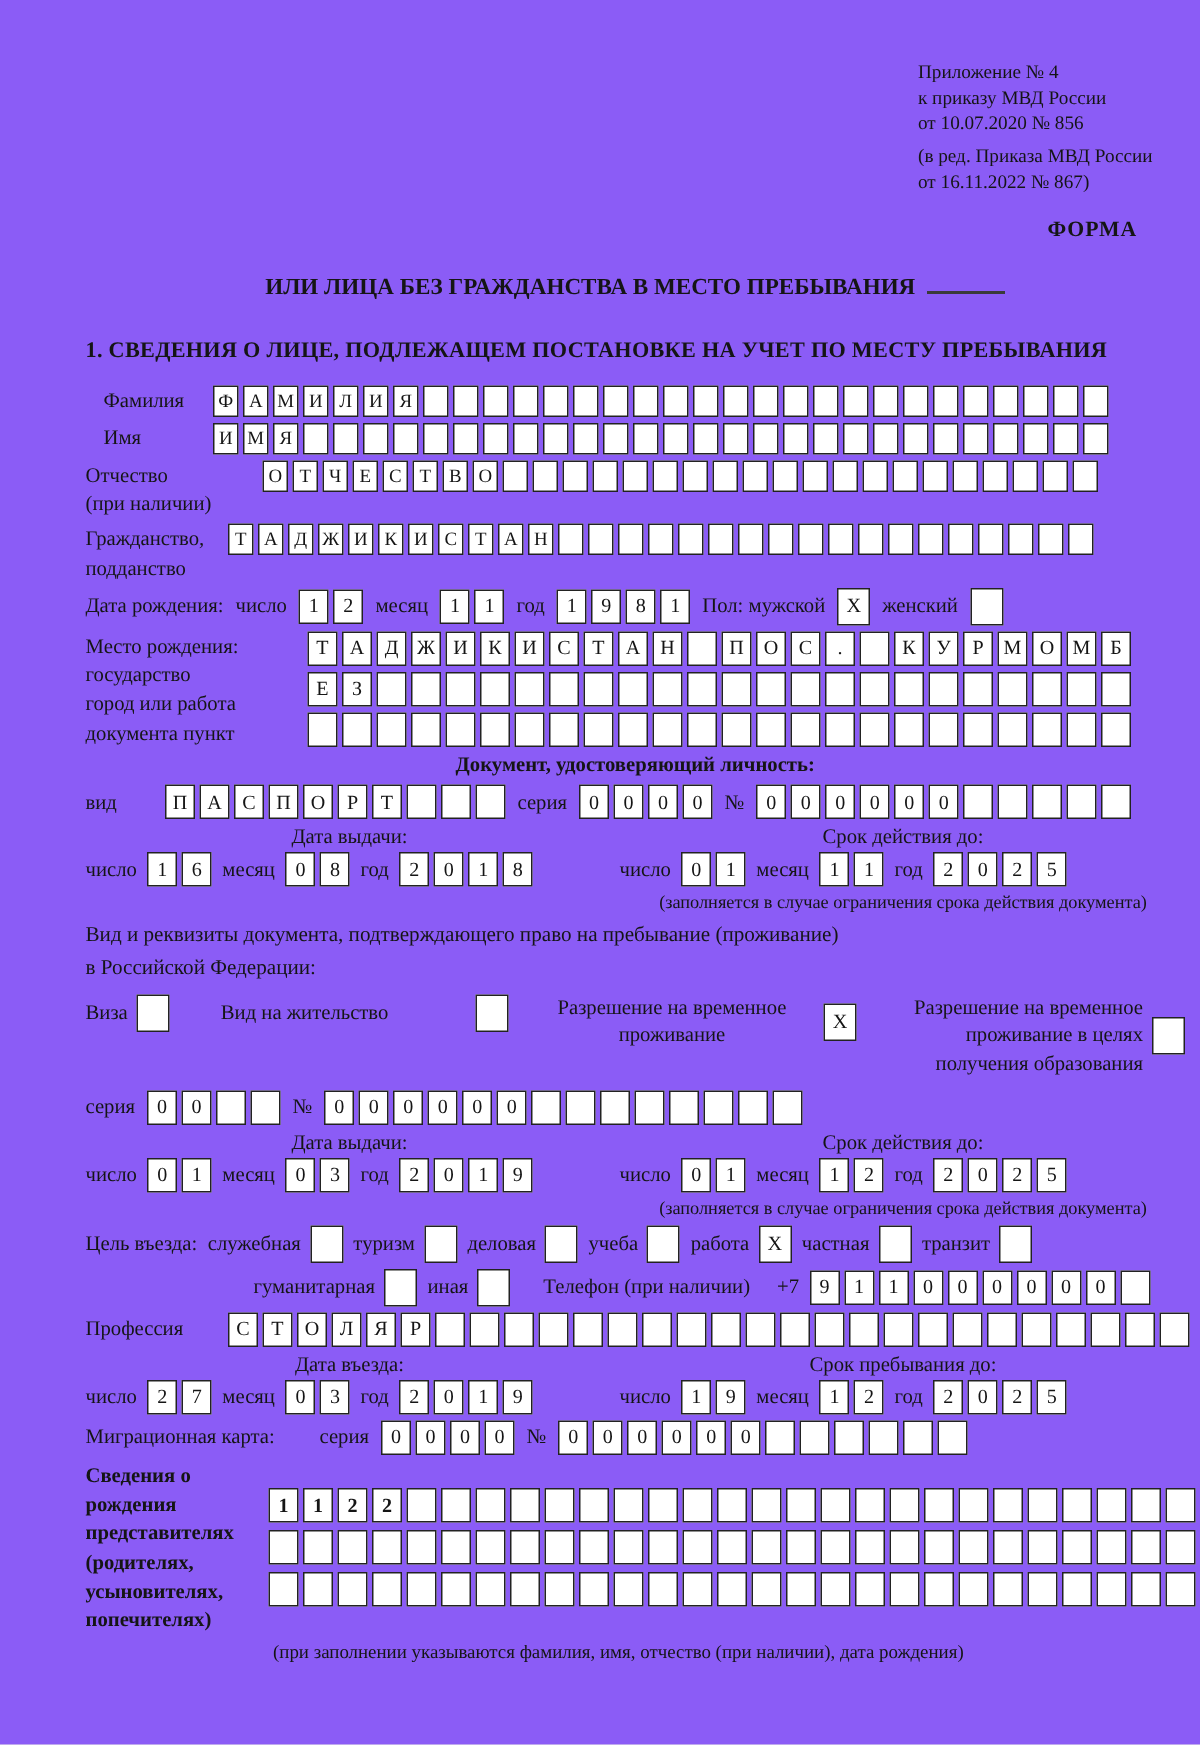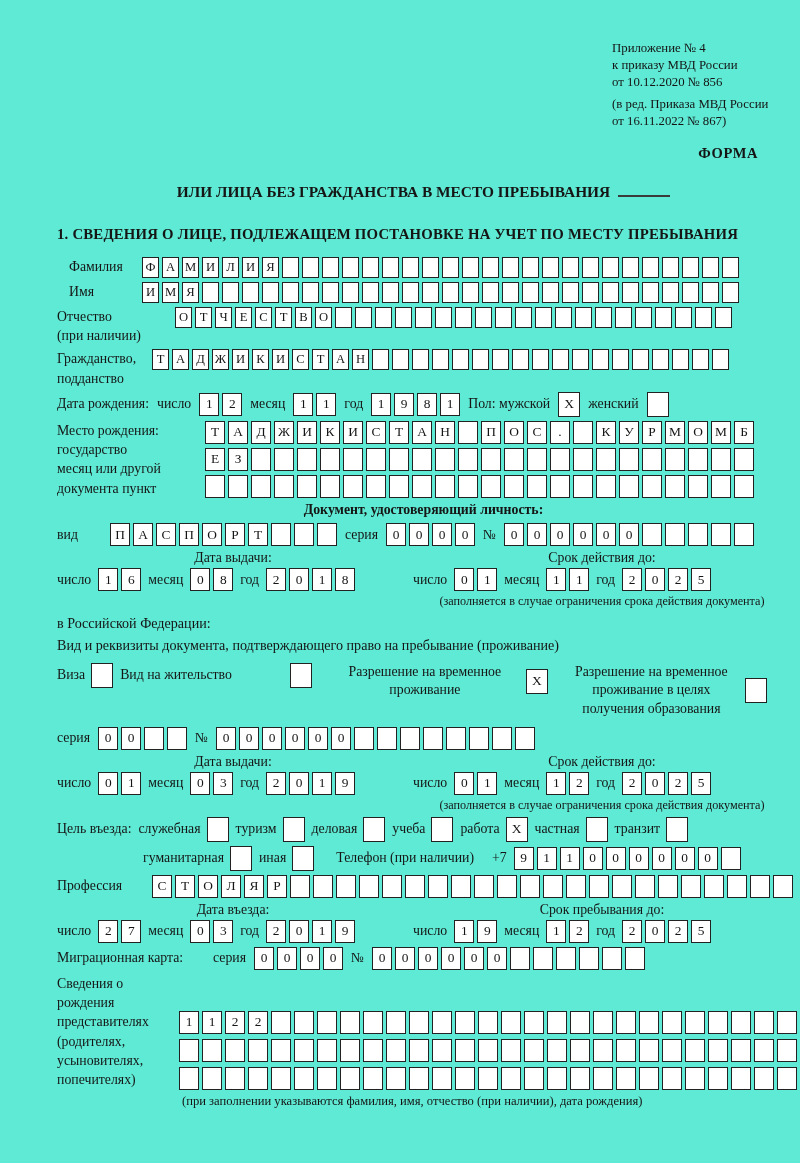--- a/index.html
+++ b/index.html
@@ -1,16 +1,16 @@
 <!DOCTYPE html>
 <html><head>
 <meta charset="utf-8">
 <style>
   html,body{margin:0;padding:0;background:#e8e8e8;}
-  .page{position:relative;width:800px;height:1163px;background:#5eead4;box-sizing:border-box;
+  .page{position:relative;width:800px;height:1163px;background:#8b5cf6;box-sizing:border-box;
         padding:40px 10px 0 57px;font-family:"Liberation Serif","DejaVu Serif",serif;color:#151515;
         overflow:hidden;}
   .appendix{margin-left:555px;font-size:12.8px;line-height:1.32;}
   .appendix .gap-top{margin-top:5px;}
   .forma{font-weight:bold;text-align:right;margin:16px 32px 0 0;font-size:14.5px;letter-spacing:.6px;}
   .title{margin-top:18px;text-align:center;font-weight:bold;font-size:15.4px;line-height:1.5;}
   .title-underline{display:inline-block;width:52px;border-bottom:2.2px solid #3a3a3a;height:.9em;margin-left:8px;}
   .sec-head{margin-top:22px;font-weight:bold;font-size:14.8px;letter-spacing:.2px;}
   .frm{margin-top:14px;}
   .row{display:flex;align-items:center;margin-bottom:4px;}
@@ -31,37 +31,37 @@
   .dates{display:flex;margin:2px 0 4px 0;}
   .dcol-l{width:352px;flex:none;}
   .dcol-r{width:378px;flex:none;margin-left:4px;}
   .dhead{text-align:center;font-size:13.8px;margin-bottom:2px;}
   .dfields{display:flex;align-items:center;}
   .dfields > *:not(:first-child){margin-left:7px;}
   .dnote{font-size:12.2px;text-align:center;margin-top:3px;}
   .para{font-size:14.1px;line-height:1.55;margin:4px 0 6px 0;}
   .opts{align-items:flex-start;margin-bottom:8px;}
   .optwrap{font-size:13.8px;text-align:center;line-height:1.35;flex:none;}
-  .w190{width:190px;} .w175{width:175px;}
+  .w190{width:190px;} .w175{width:175px;text-align:right;}
   .pair{display:inline-flex;align-items:center;}
   .pair .cb{margin-left:6px;}
-  .indent130{margin-left:86px;}
-  .reps{display:flex;align-items:flex-end;margin-top:2px;}
+  .indent130{margin-left:112px;}
+  .reps{display:flex;align-items:center;margin-top:2px;font-weight:bold;}
   .reps .col{gap:5px;}
   .bottom-note{font-size:12.6px;margin:4px 0 0 125px;}
 </style>
 </head>
 <body>
 
 <div class="page">
 
   <div class="appendix">
     <div>Приложение № 4</div>
     <div>к приказу МВД России</div>
-    <div>от 10.12.2020 № 856</div>
+    <div>от 10.07.2020 № 856</div>
     <div class="gap-top">(в ред. Приказа МВД России</div>
     <div>от 16.11.2022 № 867)</div>
   </div>
 
   <div class="forma">ФОРМА</div>
 
   <div class="title">
     <div>
       <span>ИЛИ ЛИЦА БЕЗ ГРАЖДАНСТВА В МЕСТО ПРЕБЫВАНИЯ</span><span class="title-underline"></span>
     </div>
@@ -240,21 +240,21 @@
       <span class="lbl">Пол: мужской</span>
       <span class="cb">X</span>
       <span class="lbl">женский</span>
       <span class="cb"></span>
     </div>
 
     <div class="row top">
       <span class="lbl2 w148">
         <div>Место рождения:</div>
         <div>государство</div>
-        <div>месяц или другой</div>
+        <div>город или работа</div>
         <div>документа пункт</div>
       </span>
       <span class="col">
         <span class="cells md">
             <span class="cell">Т</span>
             <span class="cell">А</span>
             <span class="cell">Д</span>
             <span class="cell">Ж</span>
             <span class="cell">И</span>
             <span class="cell">К</span>
@@ -413,30 +413,30 @@
               <span class="cell">0</span>
               <span class="cell">2</span>
               <span class="cell">5</span>
             </span>
         </div>
         <div class="dnote">(заполняется в случае ограничения срока действия документа)</div>
       </div>
     </div>
 
     <div class="para">
+      <div>Вид и реквизиты документа, подтверждающего право на пребывание (проживание)</div>
       <div>в Российской Федерации:</div>
-      <div>Вид и реквизиты документа, подтверждающего право на пребывание (проживание)</div>
     </div>
 
     <div class="row opts">
       <span class="pair">
         <span class="lbl">Виза</span>
         <span class="cb"></span>
       </span>
-      <span class="pair" style="margin-left:7px;gap:44px;">
+      <span class="pair" style="margin-left:34px;gap:44px;">
         <span class="lbl">Вид на жительство</span>
         <span class="cb" style="margin-left:14px;"></span>
       </span>
       <span class="pair" style="margin-left:18px;">
         <span class="optwrap w190">Разрешение на временное проживание</span>
         <span class="cb">X</span>
       </span>
       <span class="pair" style="margin-left:16px;">
         <span class="optwrap w175">Разрешение на временное проживание в целях получения образования</span>
         <span class="cb"></span>

